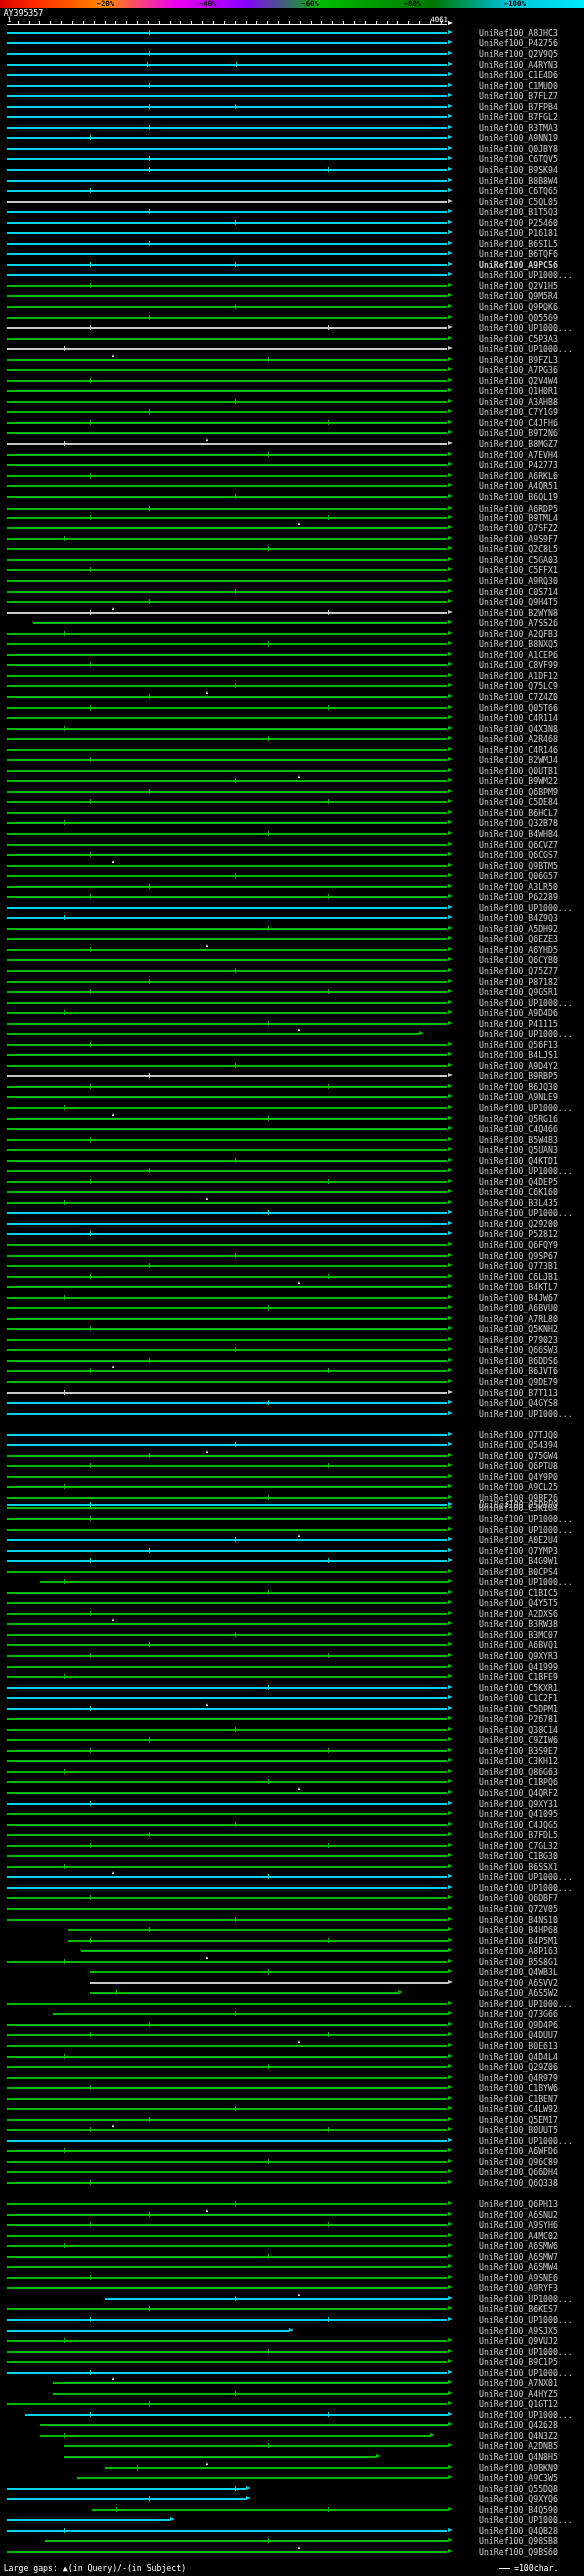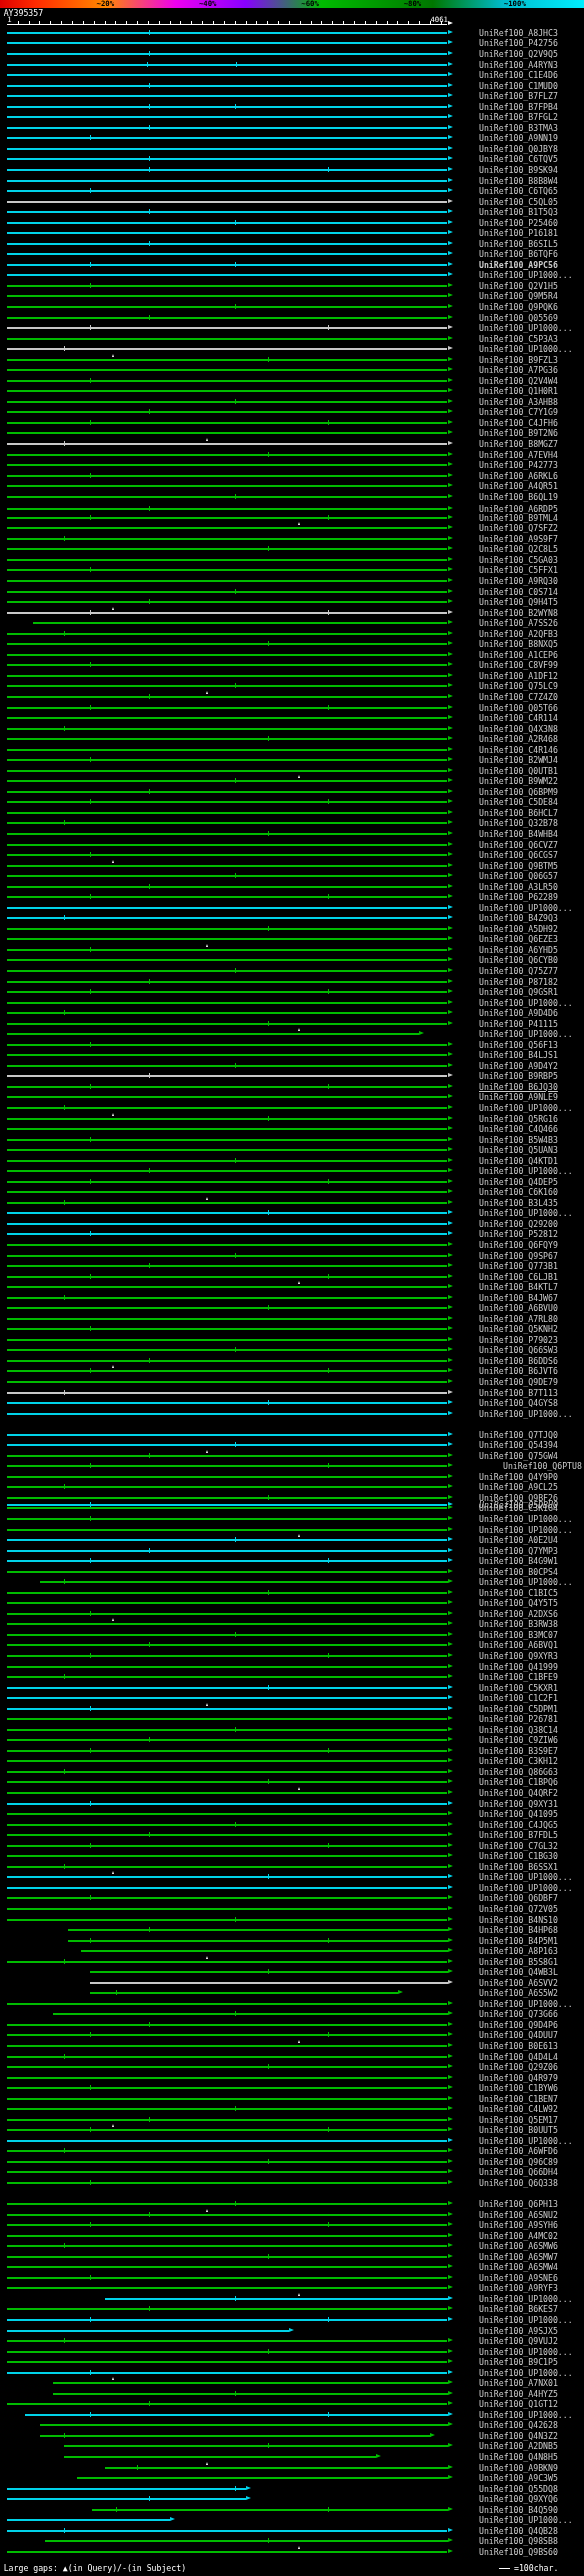--- a/index.html
+++ b/index.html
@@ -684,21 +684,21 @@
       <div class="hit-bar" style="left: 7.3px; width: 440px; top: 4.4px; background: rgb(200, 200, 200);"></div>
       <div class="hit-arrow" style="left: 448px; top: 2.5px; border-left: 5.5px solid rgb(200, 200, 200);"></div>
       <div class="hit-tick" style="left: 149px; top: 2.5px; background: rgb(200, 200, 200);"></div>
       <span class="hit-label" style="top: 1.2px;">UniRef100_B9RBP5</span>
     </div>
     <div class="hit-row" style="top: 1054px; height: 10.5px;">
       <div class="hit-bar" style="left: 7.3px; width: 440px; top: 4.4px; background: rgb(0, 187, 0);"></div>
       <div class="hit-arrow" style="left: 448px; top: 2.5px; border-left: 5.5px solid rgb(0, 187, 0);"></div>
       <div class="hit-tick" style="left: 90px; top: 2.5px; background: rgb(0, 187, 0);"></div>
       <div class="hit-tick" style="left: 328px; top: 2.5px; background: rgb(0, 187, 0);"></div>
-      <span class="hit-label" style="top: 1.2px; text-decoration: underline;">UniRef100_B6JQ30</span>
+      <span class="hit-label" style="top: 1.2px;">UniRef100_B6JQ30</span>
     </div>
     <div class="hit-row" style="top: 1064px; height: 10.5px;">
       <div class="hit-bar" style="left: 7.3px; width: 440px; top: 4.4px; background: rgb(0, 187, 0);"></div>
       <div class="hit-arrow" style="left: 448px; top: 2.5px; border-left: 5.5px solid rgb(0, 187, 0);"></div>
       <span class="hit-label" style="top: 1.2px;">UniRef100_A9NLE9</span>
     </div>
     <div class="hit-row" style="top: 1075px; height: 10.5px;">
       <div class="hit-bar" style="left: 7.3px; width: 440px; top: 4.4px; background: rgb(0, 187, 0);"></div>
       <div class="hit-arrow" style="left: 448px; top: 2.5px; border-left: 5.5px solid rgb(0, 187, 0);"></div>
       <div class="hit-tick" style="left: 64px; top: 2.5px; background: rgb(0, 187, 0);"></div>
@@ -897,21 +897,21 @@
       <div class="hit-arrow" style="left: 448px; top: 2.5px; border-left: 5.5px solid rgb(0, 187, 0);"></div>
       <div class="hit-tick" style="left: 149px; top: 2.5px; background: rgb(0, 187, 0);"></div>
       <div class="gap-tri" style="left: 206px; top: -0.2px;"></div>
       <span class="hit-label" style="top: 1.2px;">UniRef100_Q75GW4</span>
     </div>
     <div class="hit-row" style="top: 1433px; height: 10.5px;">
       <div class="hit-bar" style="left: 7.3px; width: 440px; top: 4.4px; background: rgb(0, 187, 0);"></div>
       <div class="hit-arrow" style="left: 448px; top: 2.5px; border-left: 5.5px solid rgb(0, 187, 0);"></div>
       <div class="hit-tick" style="left: 90px; top: 2.5px; background: rgb(0, 187, 0);"></div>
       <div class="hit-tick" style="left: 328px; top: 2.5px; background: rgb(0, 187, 0);"></div>
-      <span class="hit-label" style="top: 1.2px; margin-left: 24px;">UniRef100_Q6PTU8</span>
+      <span class="hit-label" style="top: 1.2px;">UniRef100_Q6PTU8</span>
     </div>
     <div class="hit-row" style="top: 1444px; height: 10.5px;">
       <div class="hit-bar" style="left: 7.3px; width: 440px; top: 4.4px; background: rgb(0, 187, 0);"></div>
       <div class="hit-arrow" style="left: 448px; top: 2.5px; border-left: 5.5px solid rgb(0, 187, 0);"></div>
       <span class="hit-label" style="top: 1.2px;">UniRef100_Q4Y9P0</span>
     </div>
     <div class="hit-row" style="top: 1454px; height: 10.5px;">
       <div class="hit-bar" style="left: 7.3px; width: 440px; top: 4.4px; background: rgb(0, 187, 0);"></div>
       <div class="hit-arrow" style="left: 448px; top: 2.5px; border-left: 5.5px solid rgb(0, 187, 0);"></div>
       <div class="hit-tick" style="left: 64px; top: 2.5px; background: rgb(0, 187, 0);"></div>

